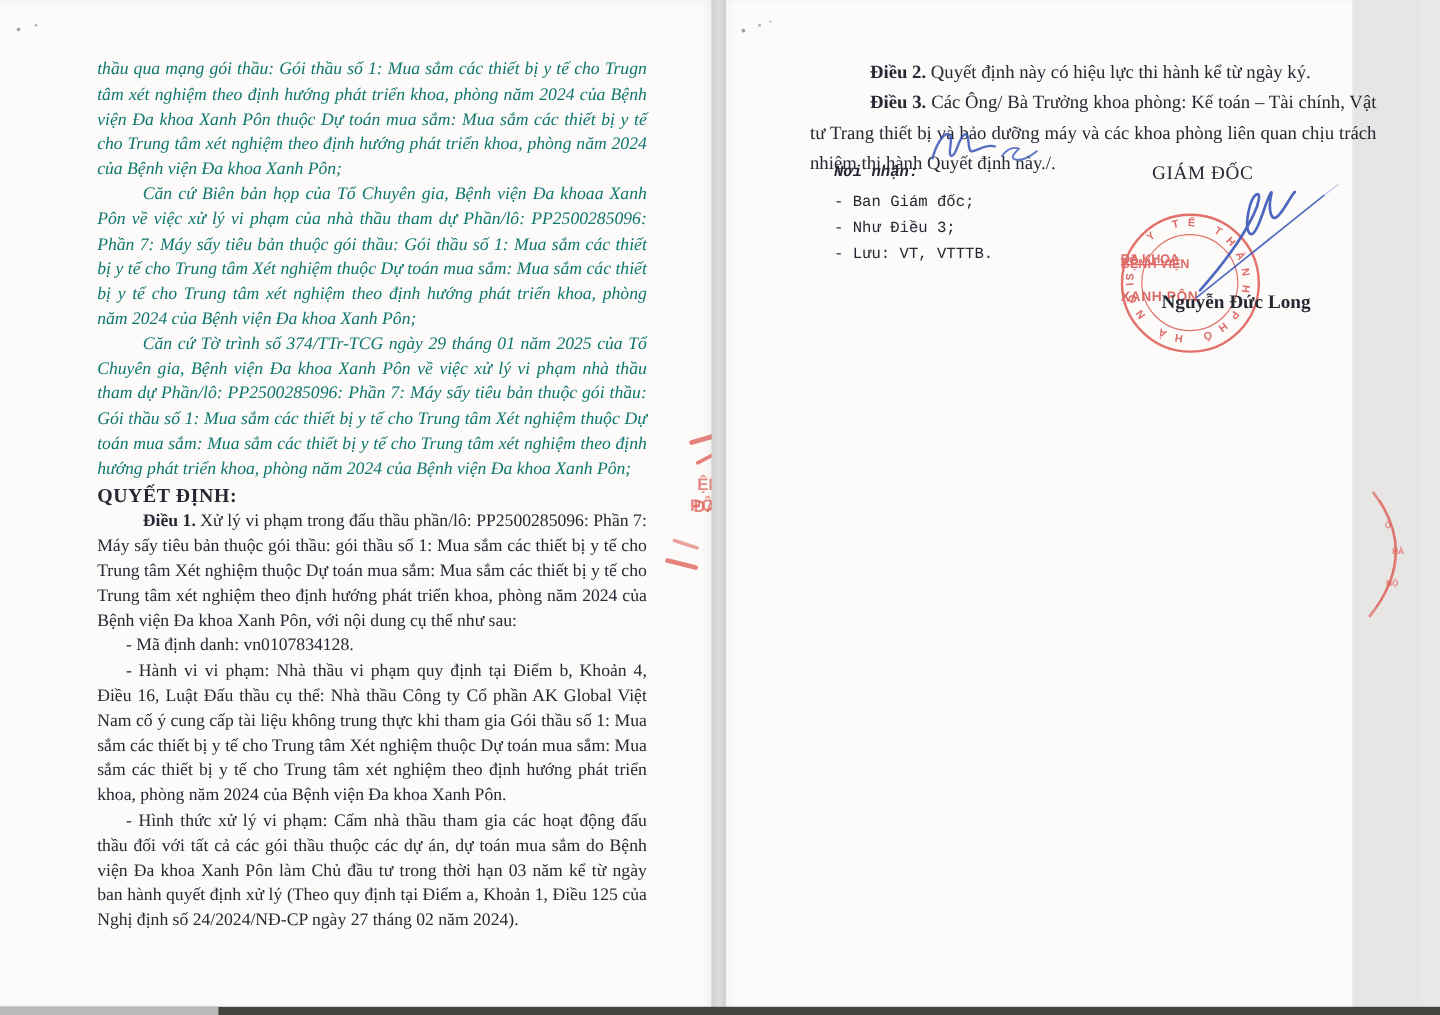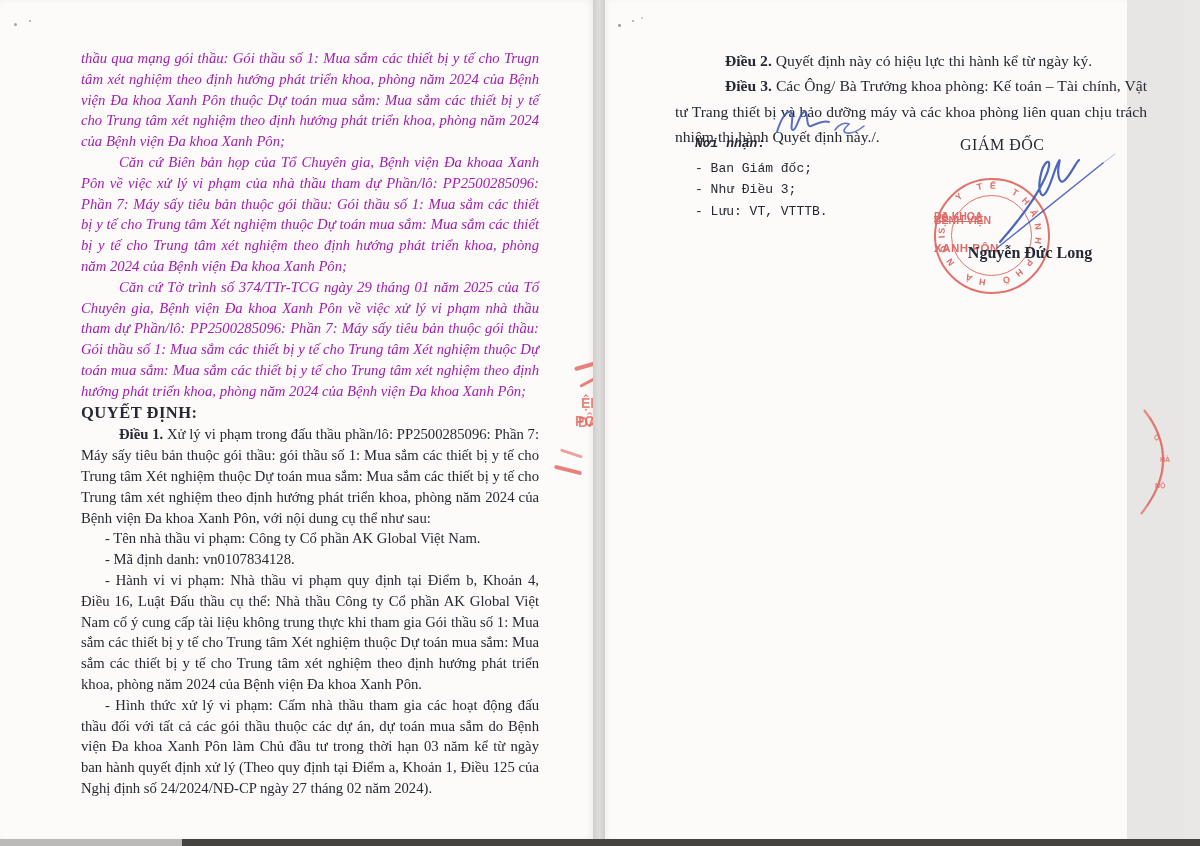--- a/index.html
+++ b/index.html
@@ -15,21 +15,21 @@
   #page-gap{position:absolute;left:593px;top:0;width:12px;height:840px;
     background:linear-gradient(90deg,#cfcecd,#dedddc 50%,#cfcecd);}
   #right-margin-strip{position:absolute;left:1184px;top:0;width:16px;height:840px;background:#e9e8e7;}
   #scan-bottom-bar{position:absolute;left:0;top:839px;width:1200px;height:7px;background:#454340;}
   #scan-bottom-bar .light-seg{position:absolute;left:0;top:0;width:182px;height:7px;background:#bcbab8;}
 
   
   .lp-body{position:absolute;left:81px;top:48px;width:458px;
     font-size:14.7px;line-height:20.8px;text-align:justify;}
   .lp-body p{margin:0;}
-  .cite{font-style:italic;color:#a21caf;}
+  .cite{font-style:italic;color:#0f766e;}
   .indent{text-indent:38px;}
   .decision-heading{font-weight:bold;font-style:normal;
     font-size:16.5px;letter-spacing:.5px;margin:1px 0 1px 0 !important;}
   .article-lead{font-weight:bold;}
   .bullet{text-indent:24px;}
 
   
   .rp-body{position:absolute;left:70px;top:48px;width:472px;
     font-size:15.6px;line-height:25.4px;text-align:justify;}
   .rp-body p{margin:0;text-indent:50px;}
@@ -76,21 +76,20 @@
 
   <div class="lp-body">
     <p class="cite">thầu qua mạng gói thầu: Gói thầu số 1: Mua sắm các thiết bị y tế cho Trugn tâm xét nghiệm theo định hướng phát triển khoa, phòng năm 2024 của Bệnh viện Đa khoa Xanh Pôn thuộc Dự toán mua sắm: Mua sắm các thiết bị y tế cho Trung tâm xét nghiệm theo định hướng phát triển khoa, phòng năm 2024 của Bệnh viện Đa khoa Xanh Pôn;</p>
     <p class="cite indent">Căn cứ Biên bản họp của Tổ Chuyên gia, Bệnh viện Đa  khoaa Xanh Pôn về việc xử lý vi phạm của nhà thầu tham dự Phần/lô: PP2500285096: Phần 7: Máy sấy tiêu bản thuộc gói thầu: Gói thầu số 1: Mua sắm các thiết bị y tế cho Trung tâm Xét nghiệm thuộc Dự toán mua sắm: Mua sắm các thiết bị y tế cho Trung tâm xét nghiệm theo định hướng phát triển khoa, phòng năm 2024 của Bệnh viện Đa khoa Xanh Pôn;</p>
     <p class="cite indent">Căn cứ Tờ trình số 374/TTr-TCG ngày 29 tháng 01 năm 2025 của Tổ Chuyên gia, Bệnh viện Đa khoa Xanh Pôn về việc xử lý vi phạm nhà thầu tham dự Phần/lô: PP2500285096: Phần 7: Máy sấy tiêu bản thuộc gói thầu: Gói thầu số 1: Mua sắm các thiết bị y tế cho Trung tâm Xét nghiệm thuộc Dự toán mua sắm: Mua sắm các thiết bị y tế cho Trung tâm xét nghiệm theo định hướng phát triển khoa, phòng năm 2024 của Bệnh viện Đa khoa Xanh Pôn;</p>
 
     <p class="decision-heading">QUYẾT ĐỊNH:</p>
 
     <p class="indent"><span class="article-lead">Điều 1.</span><span> Xử lý vi phạm trong đấu thầu phần/lô: PP2500285096: Phần 7: Máy sấy tiêu bản thuộc gói thầu: gói thầu số 1: Mua sắm các thiết bị y tế cho Trung tâm Xét nghiệm thuộc Dự toán mua sắm: Mua sắm các thiết bị y tế cho Trung tâm xét nghiệm theo định hướng phát triển khoa, phòng năm 2024 của Bệnh viện Đa khoa Xanh Pôn, với nội dung cụ thể như sau:</span></p>
 
-    <p class="bullet">-  Tên nhà thầu vi phạm: Công ty Cổ phần AK Global Việt Nam.</p>
     <p class="bullet">-  Mã định danh: vn0107834128.</p>
     <p class="bullet">-  Hành vi vi phạm: Nhà thầu vi phạm quy định tại Điểm b, Khoản 4, Điều 16, Luật Đấu thầu cụ thể: Nhà thầu Công ty Cổ phần AK Global Việt Nam cố ý cung cấp tài liệu không trung thực khi tham gia Gói thầu số 1: Mua sắm các thiết bị y tế cho Trung tâm Xét nghiệm thuộc Dự toán mua sắm: Mua sắm các thiết bị y tế cho Trung tâm xét nghiệm theo định hướng phát triển khoa, phòng năm 2024 của Bệnh viện Đa khoa Xanh Pôn.</p>
     <p class="bullet">-  Hình thức xử lý vi phạm: Cấm nhà thầu tham gia các hoạt động đấu thầu đối với tất cả các gói thầu thuộc các dự án, dự toán mua sắm do Bệnh viện Đa khoa Xanh Pôn làm Chủ đầu tư trong thời hạn 03 năm kể từ ngày ban hành quyết định xử lý (Theo quy định tại Điểm a, Khoản 1, Điều 125 của Nghị định số 24/2024/NĐ-CP ngày 27 tháng 02 năm 2024).</p>
   </div>
 
   <div>
     <div class="red-stroke" style="left:574px;top:364px;width:24px;height:4px;transform:rotate(-16deg);"></div>
     <div class="red-stroke" style="left:579px;top:381px;width:17px;height:2.5px;transform:rotate(-28deg);"></div>
     <div class="frag frag-letter" style="left:569px;top:395px;">ỆN</div>
     <div class="frag frag-letter" style="left:566px;top:414px;">ĐA</div>

